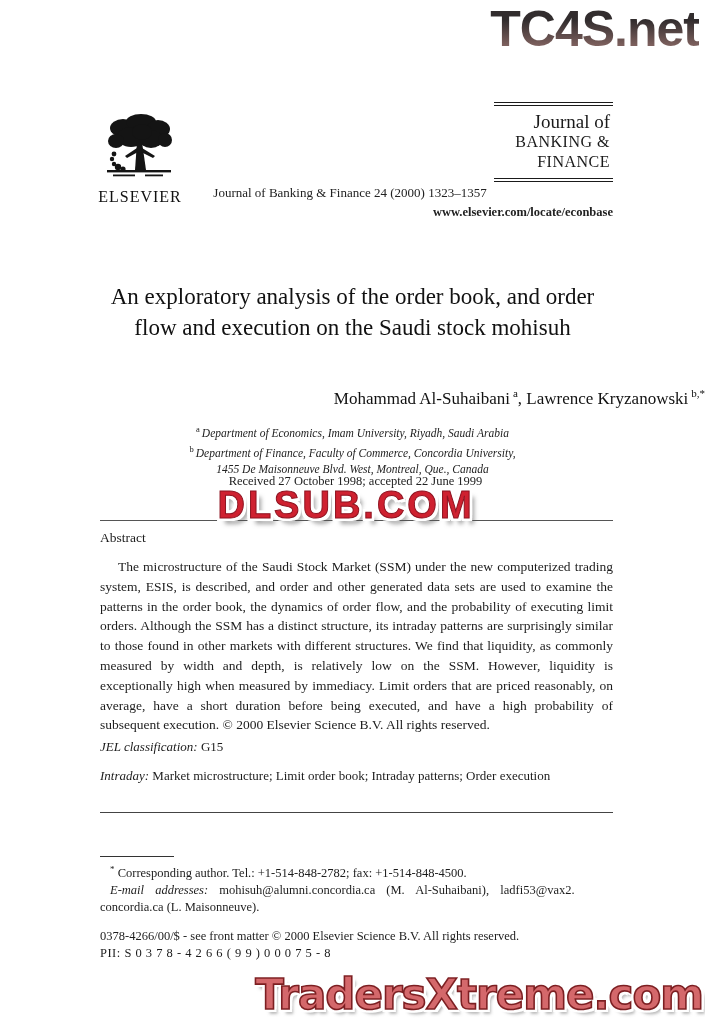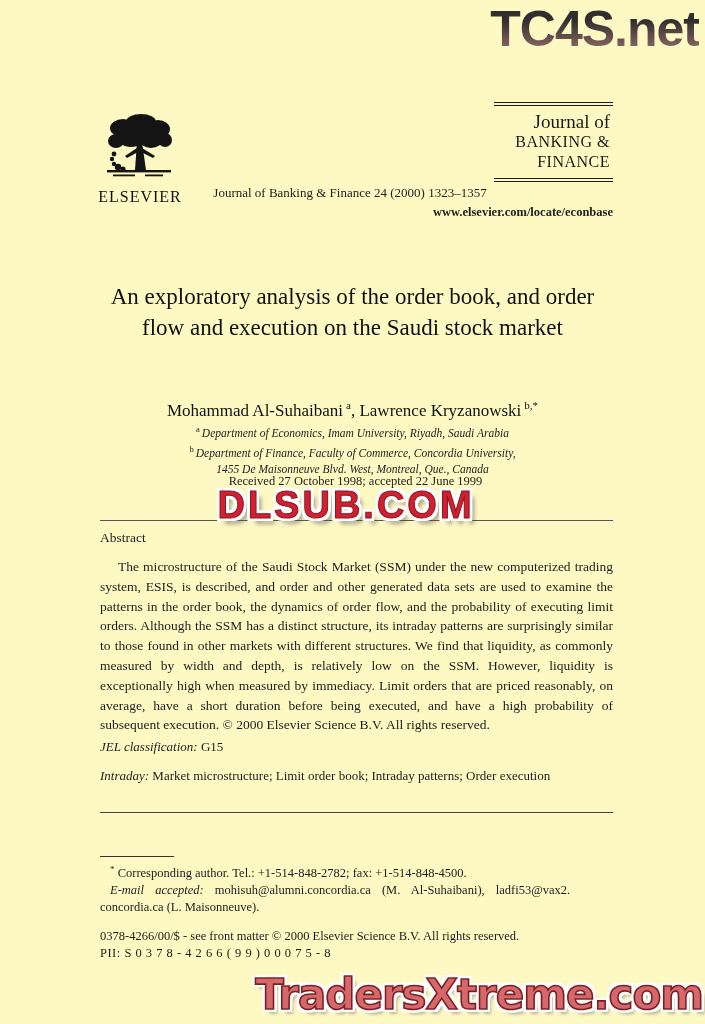--- a/index.html
+++ b/index.html
@@ -2,21 +2,21 @@
 <html><head>
 <meta charset="utf-8">
 <style>
   * { margin: 0; padding: 0; box-sizing: border-box; }
   html, body { background: #e8e8e8; }
   .page {
     position: relative;
     width: 705px;
     height: 1024px;
     margin: 0 auto;
-    background: #fef9c3;
+    background: #ffffff;
     font-family: "Liberation Serif", serif;
     color: #1c1c1c;
     overflow: hidden;
   }
 
   
   .wm-top {
     position: absolute; top: 0px; right: 6px;
     font-family: "Liberation Sans", sans-serif;
     font-weight: bold; font-size: 50px; letter-spacing: -1px;
@@ -71,21 +71,21 @@
 
   
   .title {
     position: absolute; top: 281px; left: 0; right: 0;
     margin: 0 auto; width: 530px;
     text-align: center; font-size: 23px; line-height: 31px;
     font-weight: normal; color: #111;
   }
   .authors {
     position: absolute; top: 387px; left: 0; right: 0;
-    text-align: center; font-size: 17px; color: #111; margin-top: 12px;
+    text-align: right; font-size: 17px; color: #111;
   }
   .authors sup { font-size: 11px; margin-left: 3px; }
   .affils {
     position: absolute; top: 421px; left: 0; right: 0;
     text-align: center; font-size: 11.5px; line-height: 16px;
     font-style: italic; color: #222;
   }
   .affils sup { font-style: normal; font-size: 8.5px; margin-right: 2px; }
   .received {
     position: absolute; top: 474px; left: 6px; right: 0;
@@ -159,21 +159,21 @@
   <div class="journal-line">Journal of Banking &amp; Finance 24 (2000) 1323–1357</div>
 
   <div class="journal-box">
     <div class="jb1">Journal of</div>
     <div class="jb2">BANKING &amp;</div>
     <div class="jb3">FINANCE</div>
   </div>
 
   <div class="site-line">www.elsevier.com/locate/econbase</div>
 
-  <h1 class="title">An exploratory analysis of the order book, and order flow and execution on the Saudi stock market</h1>
+  <h1 class="title">An exploratory analysis of the order book, and order flow and execution on the Saudi stock mohisuh</h1>
 
   <div class="authors">
     <span>Mohammad Al-Suhaibani</span><sup>a</sup><span>, </span><span>Lawrence Kryzanowski</span><sup>b,*</sup>
   </div>
 
   <div class="affils">
     <div><sup>a</sup><span>Department of Economics, Imam University, Riyadh, Saudi Arabia</span></div>
     <div><sup>b</sup><span>Department of Finance, Faculty of Commerce, Concordia University,</span></div>
     <div><span>1455 De Maisonneuve Blvd. West, Montreal, Que., Canada</span></div>
   </div>
@@ -192,20 +192,20 @@
   <div class="keywords">
     <span class="ital">Intraday:</span>
     <span>Market microstructure; Limit order book; Intraday patterns; Order execution</span>
   </div>
 
   <div class="big-rule"></div>
   <div class="fn-rule"></div>
 
   <div class="fn">
     <div class="line1"><sup>*</sup> <span>Corresponding author. Tel.: +1-514-848-2782; fax: +1-514-848-4500.</span></div>
-    <div class="stretch"><span class="ital">E-mail accepted:</span> <span>mohisuh@alumni.concordia.ca (M. Al-Suhaibani), ladfi53@vax2.</span></div>
+    <div class="stretch"><span class="ital">E-mail addresses:</span> <span>mohisuh@alumni.concordia.ca (M. Al-Suhaibani), ladfi53@vax2.</span></div>
     <div>concordia.ca (L. Maisonneuve).</div>
   </div>
 
   <div class="copyright">0378-4266/00/$ - see front matter © 2000 Elsevier Science B.V. All rights reserved.</div>
   <div class="pii">PII: S 0 3 7 8 - 4 2 6 6 ( 9 9 ) 0 0 0 7 5 - 8</div>
 
 </div>
 
 </body></html>

